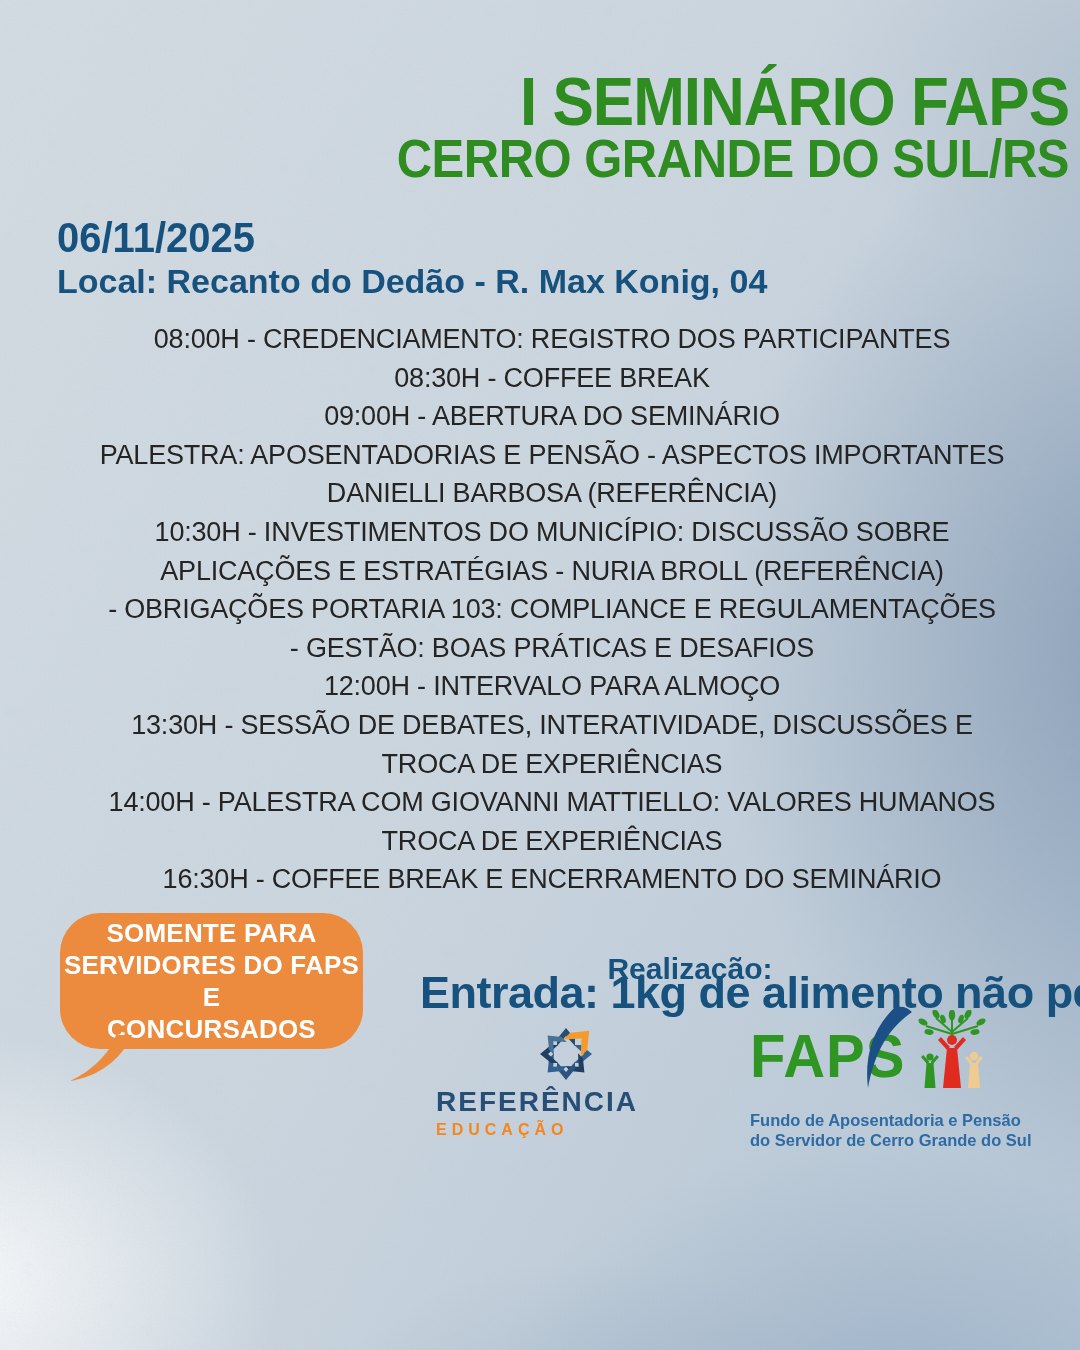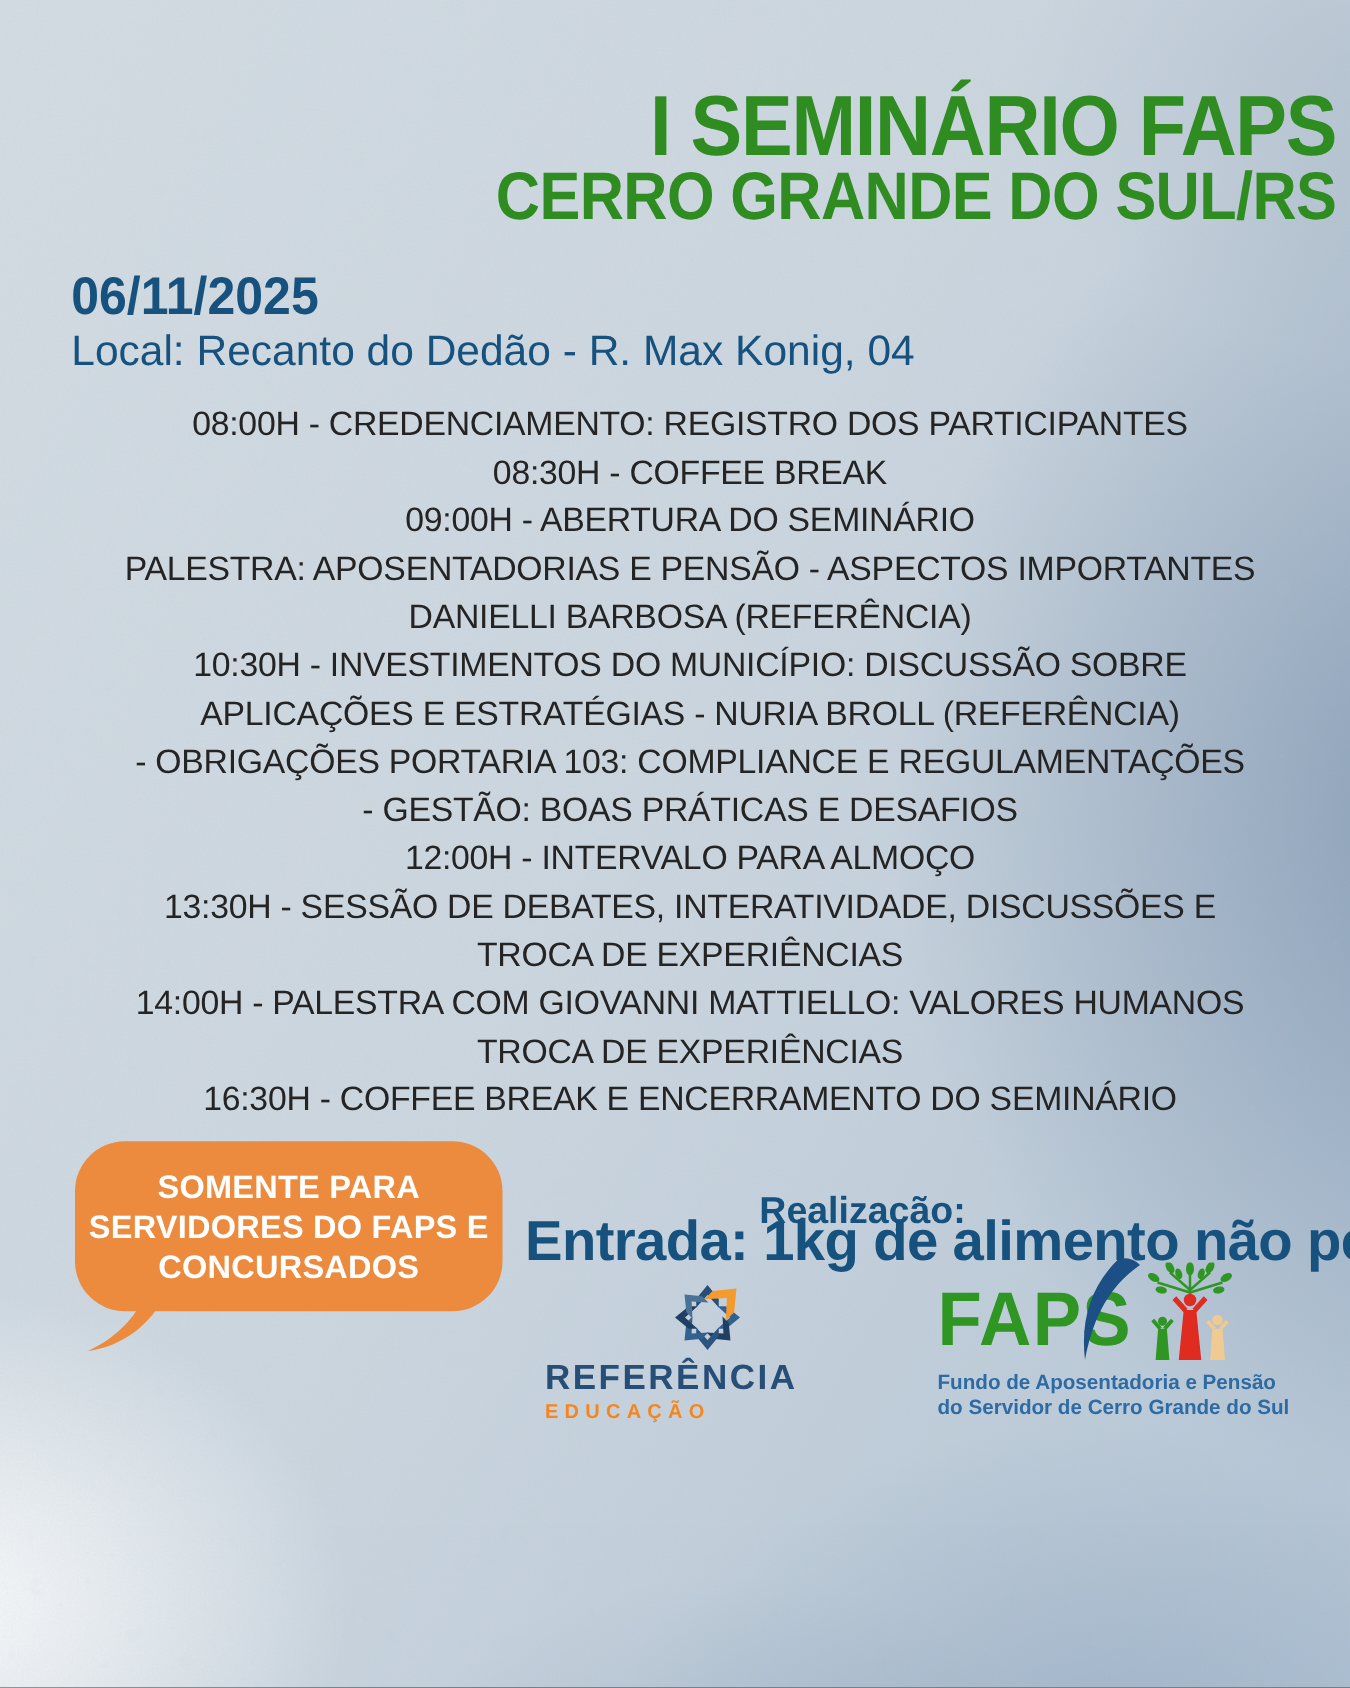--- a/index.html
+++ b/index.html
@@ -38,32 +38,32 @@
     white-space:nowrap;
   }
   .date{
     top:214px;left:57px;
     font-size:40px;font-weight:bold;color:#17527f;
     transform:scaleY(1.06);transform-origin:0 0;
     white-space:nowrap;
   }
   .location{
     top:262px;left:57px;
-    font-size:34px;font-weight:normal;color:#17527f;
+    font-size:34px;font-weight:bold;color:#17527f;
     white-space:nowrap;
   }
   .schedule{
     top:320px;left:57px;width:990px;
     font-size:27px;line-height:38.6px;
     color:#242424;letter-spacing:-0.2px;
   }
   .schedule .sline{white-space:nowrap;text-align:center;}
 
   .bubble{
-    top:913px;left:60px;width:342px;height:136px;
+    top:913px;left:60px;width:303px;height:136px;
     background:#ec8a3e;border-radius:40px;
     display:flex;align-items:center;justify-content:center;
   }
   .bubble-text{
     text-align:center;color:#ffffff;font-weight:bold;
     font-size:26px;line-height:32px;letter-spacing:0.2px;
   }
   .bubble-tail{top:1035px;left:70px;}
 
   .entry{
@@ -94,21 +94,21 @@
   .faps-logo{top:1006px;left:750px;width:260px;}
   .faps-row{position:relative;height:84px;}
   .faps-word{
     position:absolute;left:0;top:14px;
     font-size:58px;font-weight:bold;color:#2f9523;letter-spacing:1px;
     transform:scaleY(1.05);transform-origin:0 0;
   }
   .faps-swoosh{position:absolute;left:108px;top:0;}
   .faps-tree{position:absolute;left:160px;top:4px;}
   .faps-sub{
-    margin-top:6px;
+    margin-top:20px;
     font-size:16.5px;font-weight:bold;color:#2e6ba4;line-height:20px;
     white-space:nowrap;
   }
 </style>
 </head>
 <body>
 
 <div class="canvas">
 
   <svg class="texture" width="1080" height="1350" aria-hidden="true">

